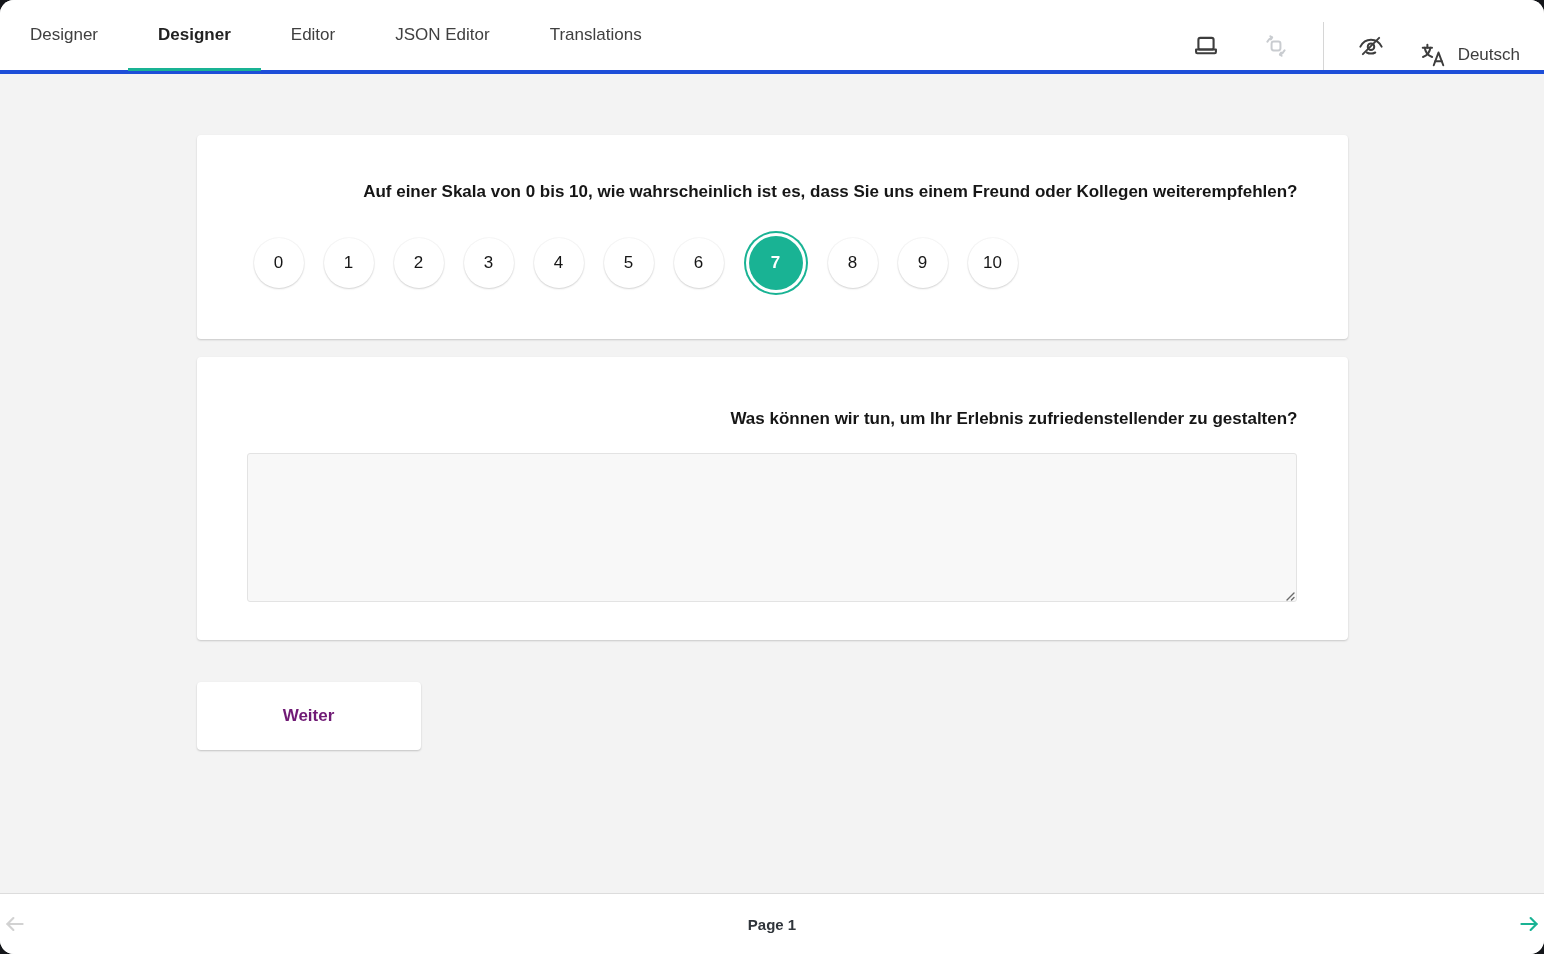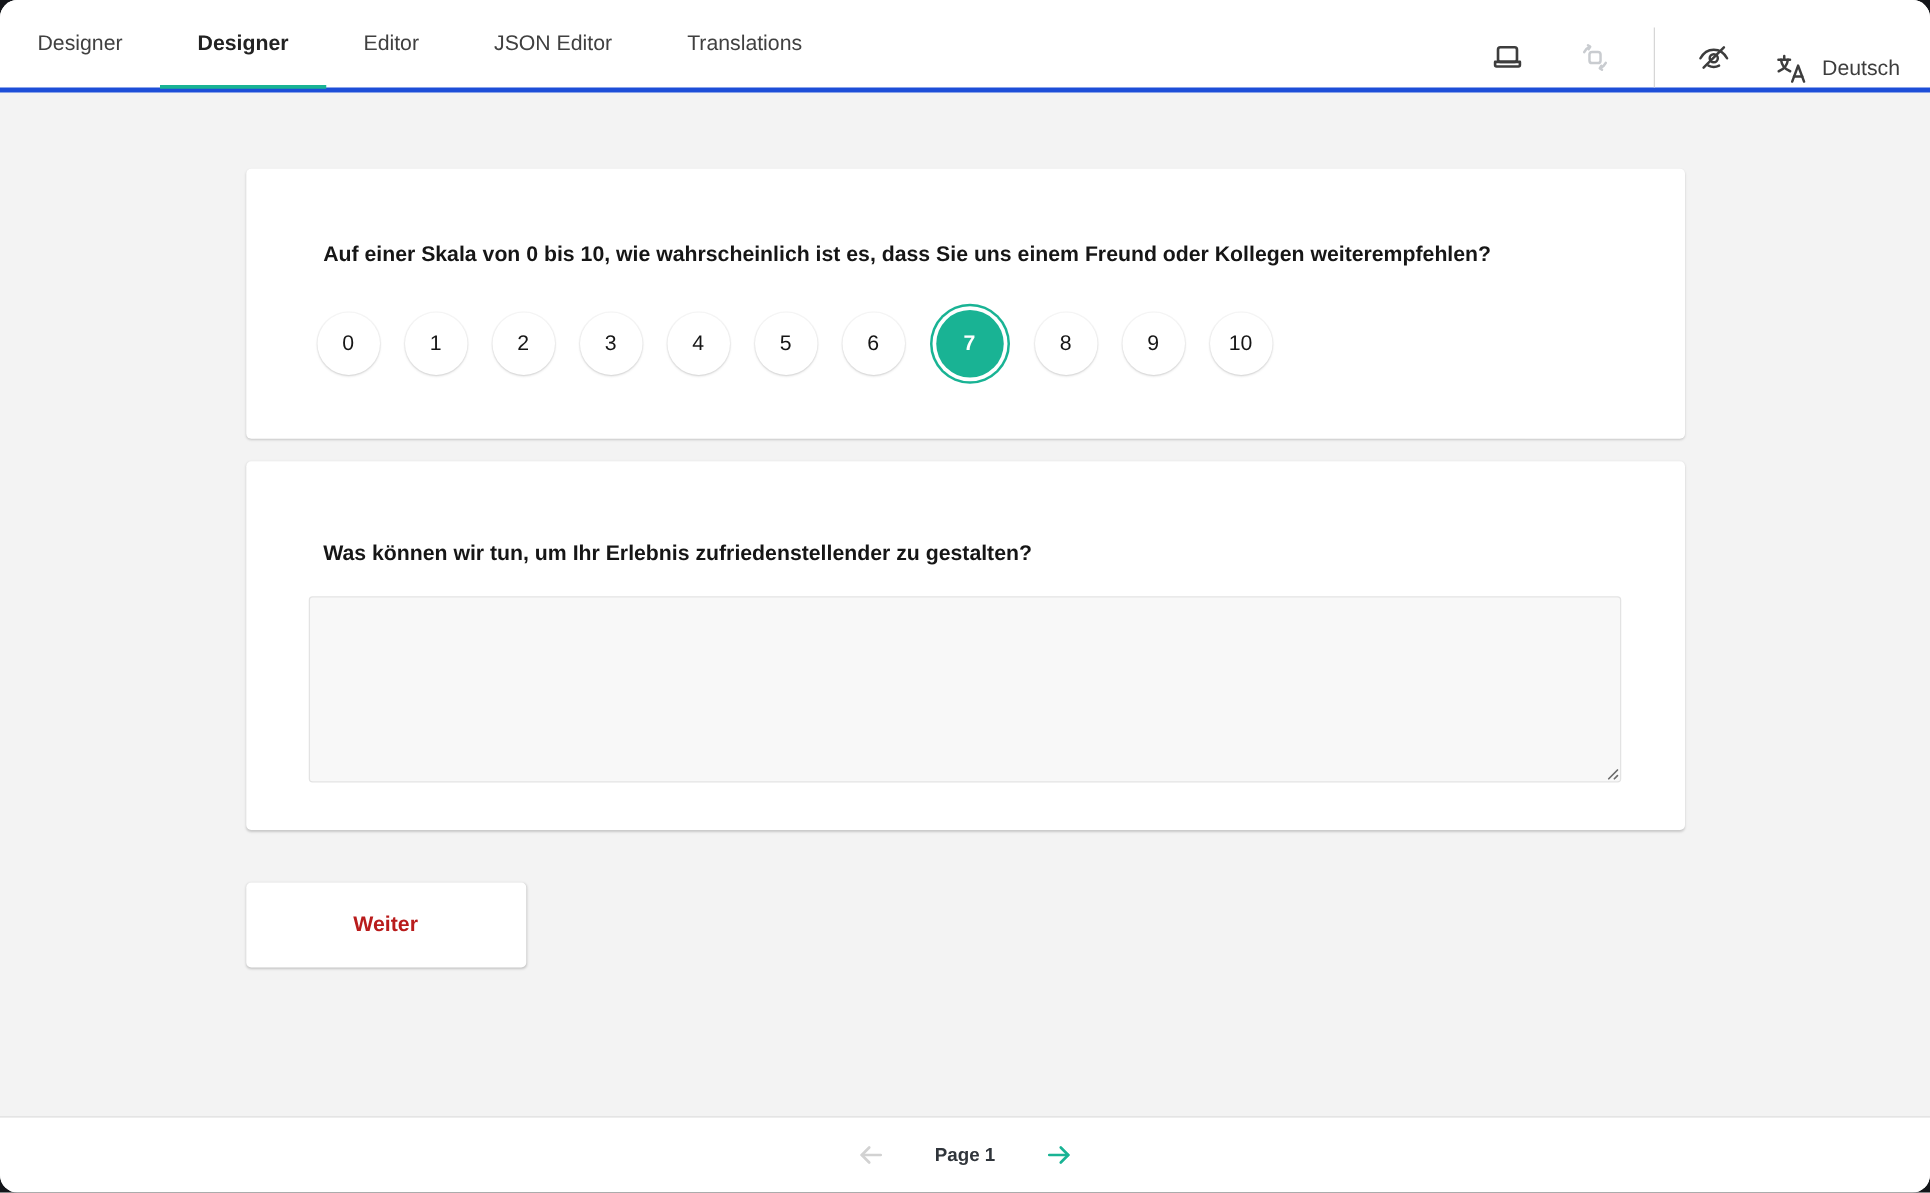--- a/index.html
+++ b/index.html
@@ -98,21 +98,22 @@
     border-radius: 4px;
     box-shadow: 0 1px 2px rgba(0,0,0,0.18);
     padding: 42px 50px 44px 50px;
   }
   .card + .card { margin-top: 18px; }
   .q-title {
     font-size: 17px;
     font-weight: 600;
     color: #161616;
     line-height: 30px;
-    margin: 12px;
+    margin: 0;
+    text-align: right;
   }
 
   
   .rating-row {
     display: flex;
     align-items: center;
     gap: 20px;
     margin-top: 24px;
     height: 64px;
     padding-left: 7px;
@@ -167,36 +168,36 @@
   }
 
   .next-btn {
     margin-top: 42px;
     width: 224px;
     height: 68px;
     background: #ffffff;
     border: none;
     border-radius: 4px;
     box-shadow: 0 1px 2px rgba(0,0,0,0.2);
-    color: #b91c1c;
+    color: #701a75;
     font-size: 17px;
     font-weight: 700;
     font-family: inherit;
     cursor: pointer;
   }
 
   
   .footer {
     flex: 0 0 61px;
     height: 61px;
     background: #ffffff;
     border-top: 1px solid #dcdcdc;
     display: flex;
     align-items: center;
-    justify-content: center;
+    justify-content: space-between;
     gap: 36px;
   }
   .pager-arrow {
     width: 30px; height: 30px;
     display: flex;
     align-items: center;
     justify-content: center;
     border: none;
     background: transparent;
     padding: 0;

